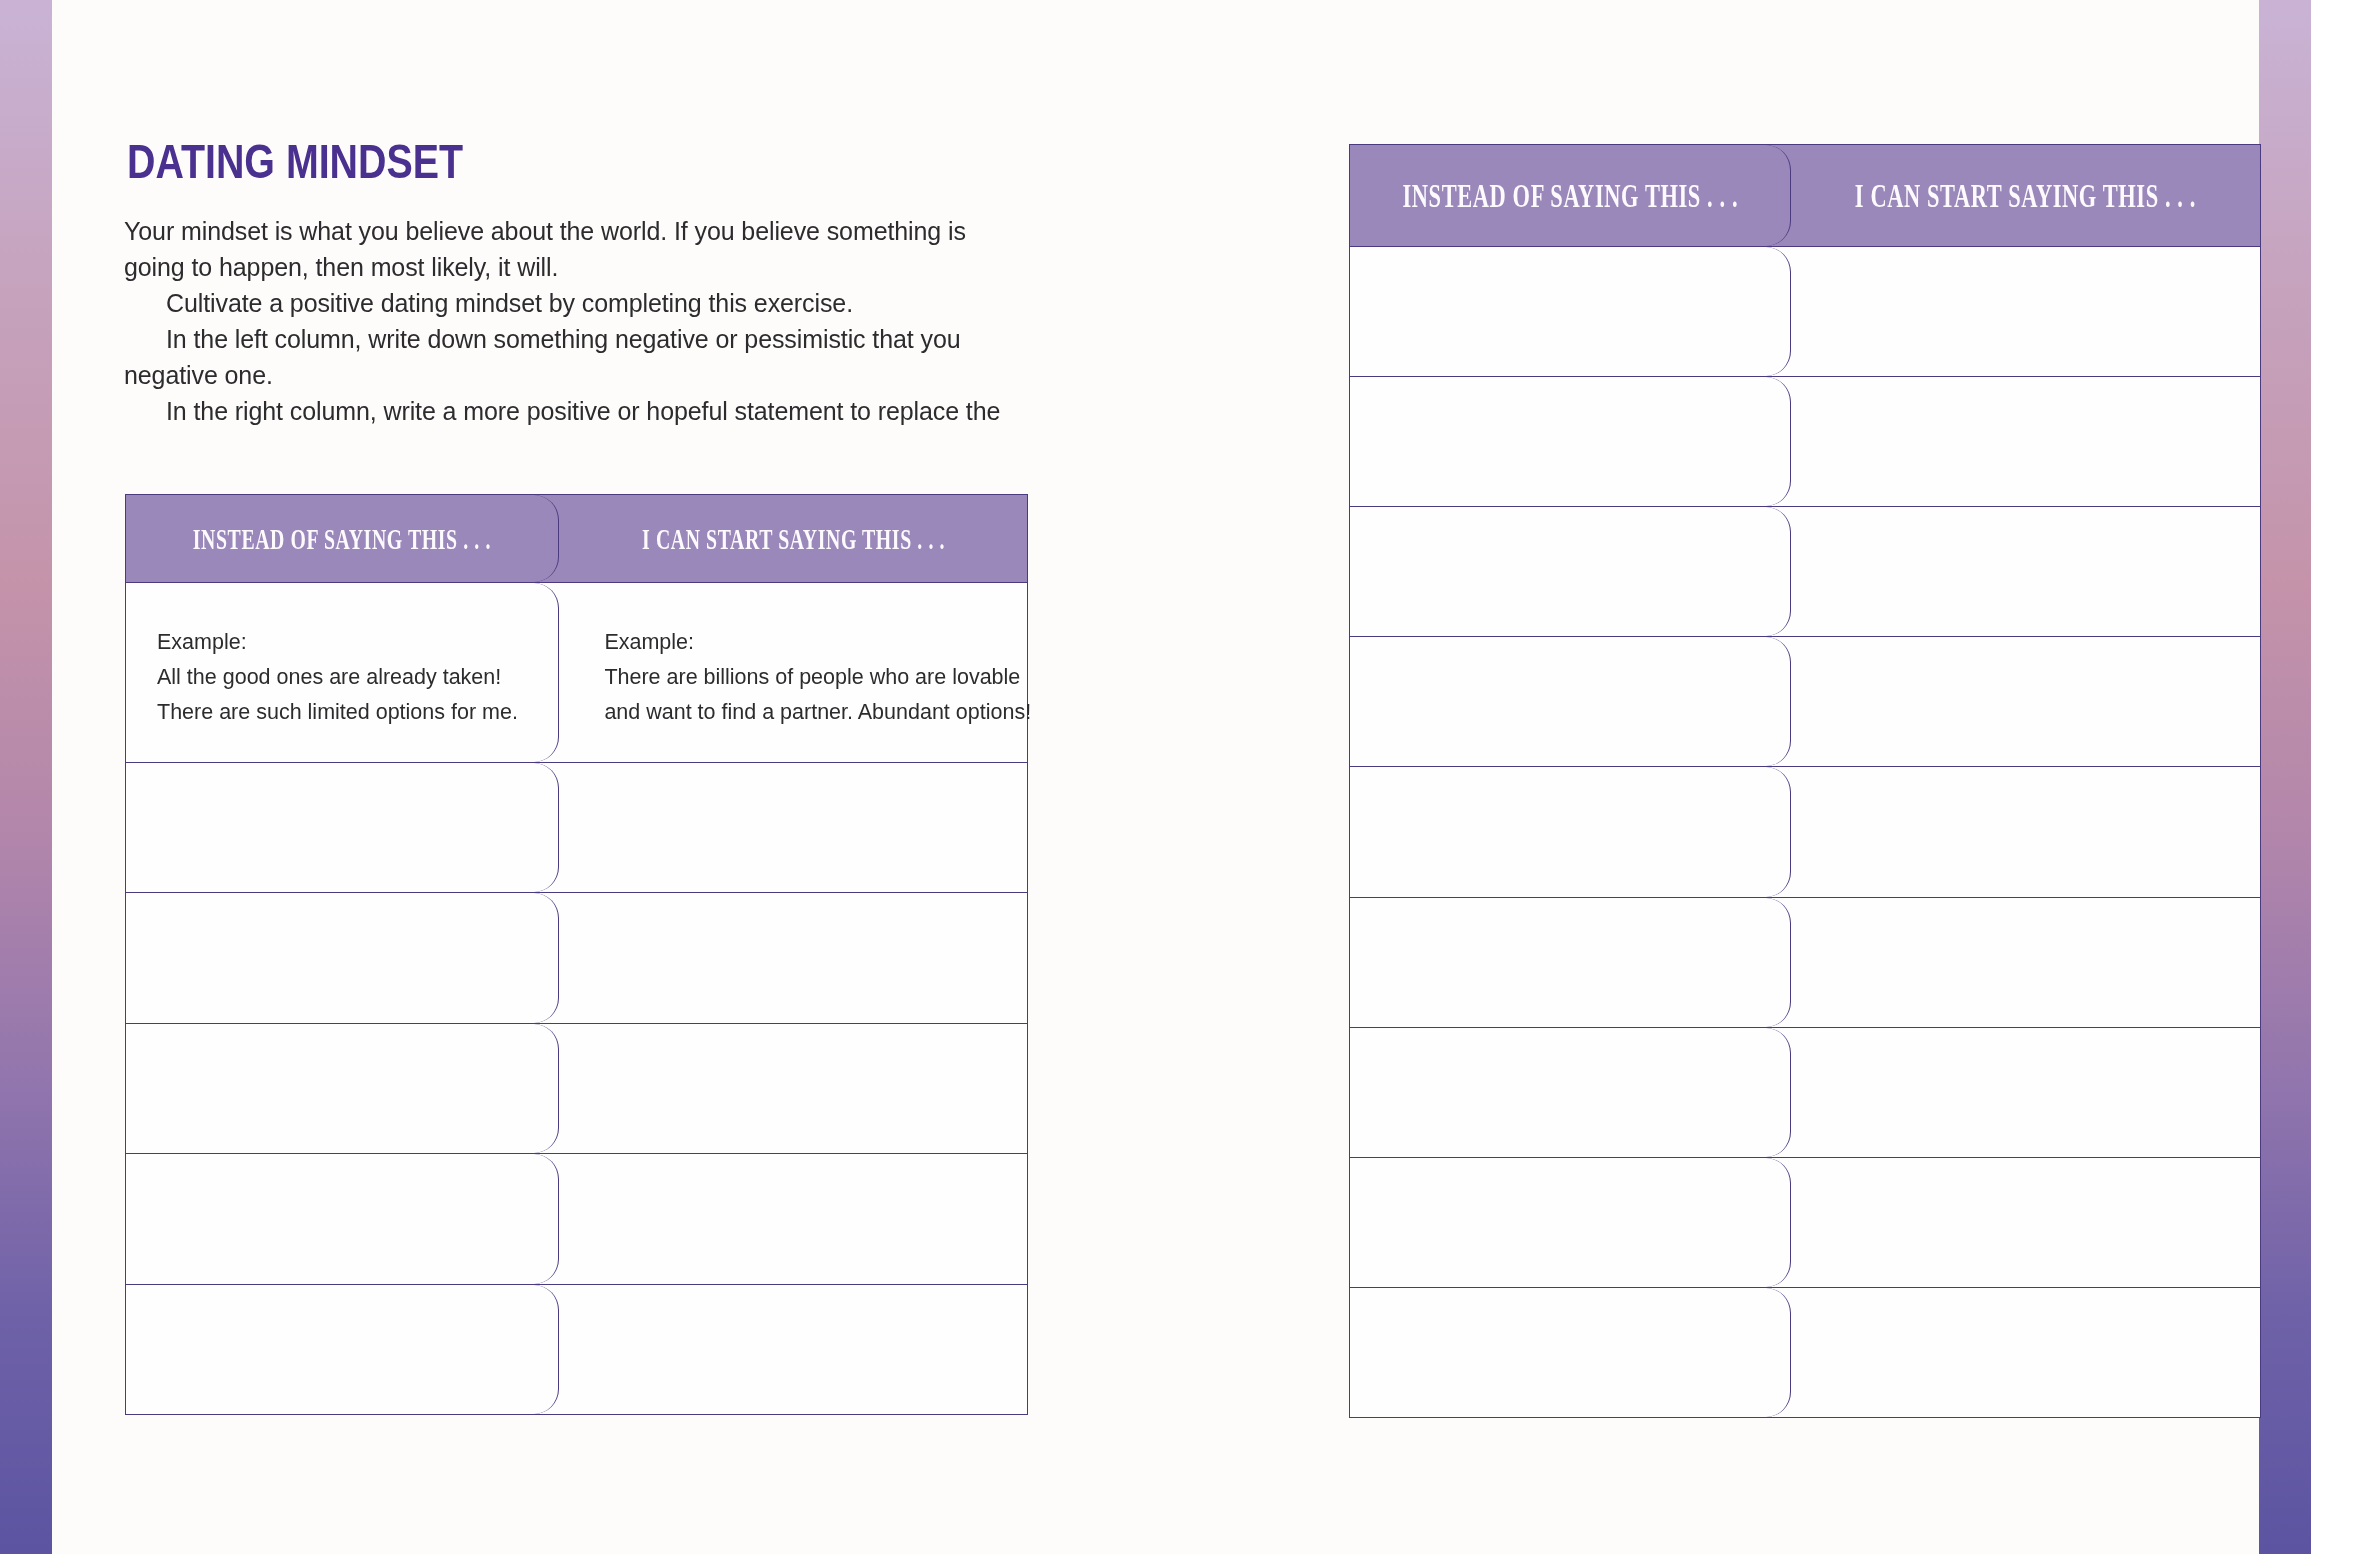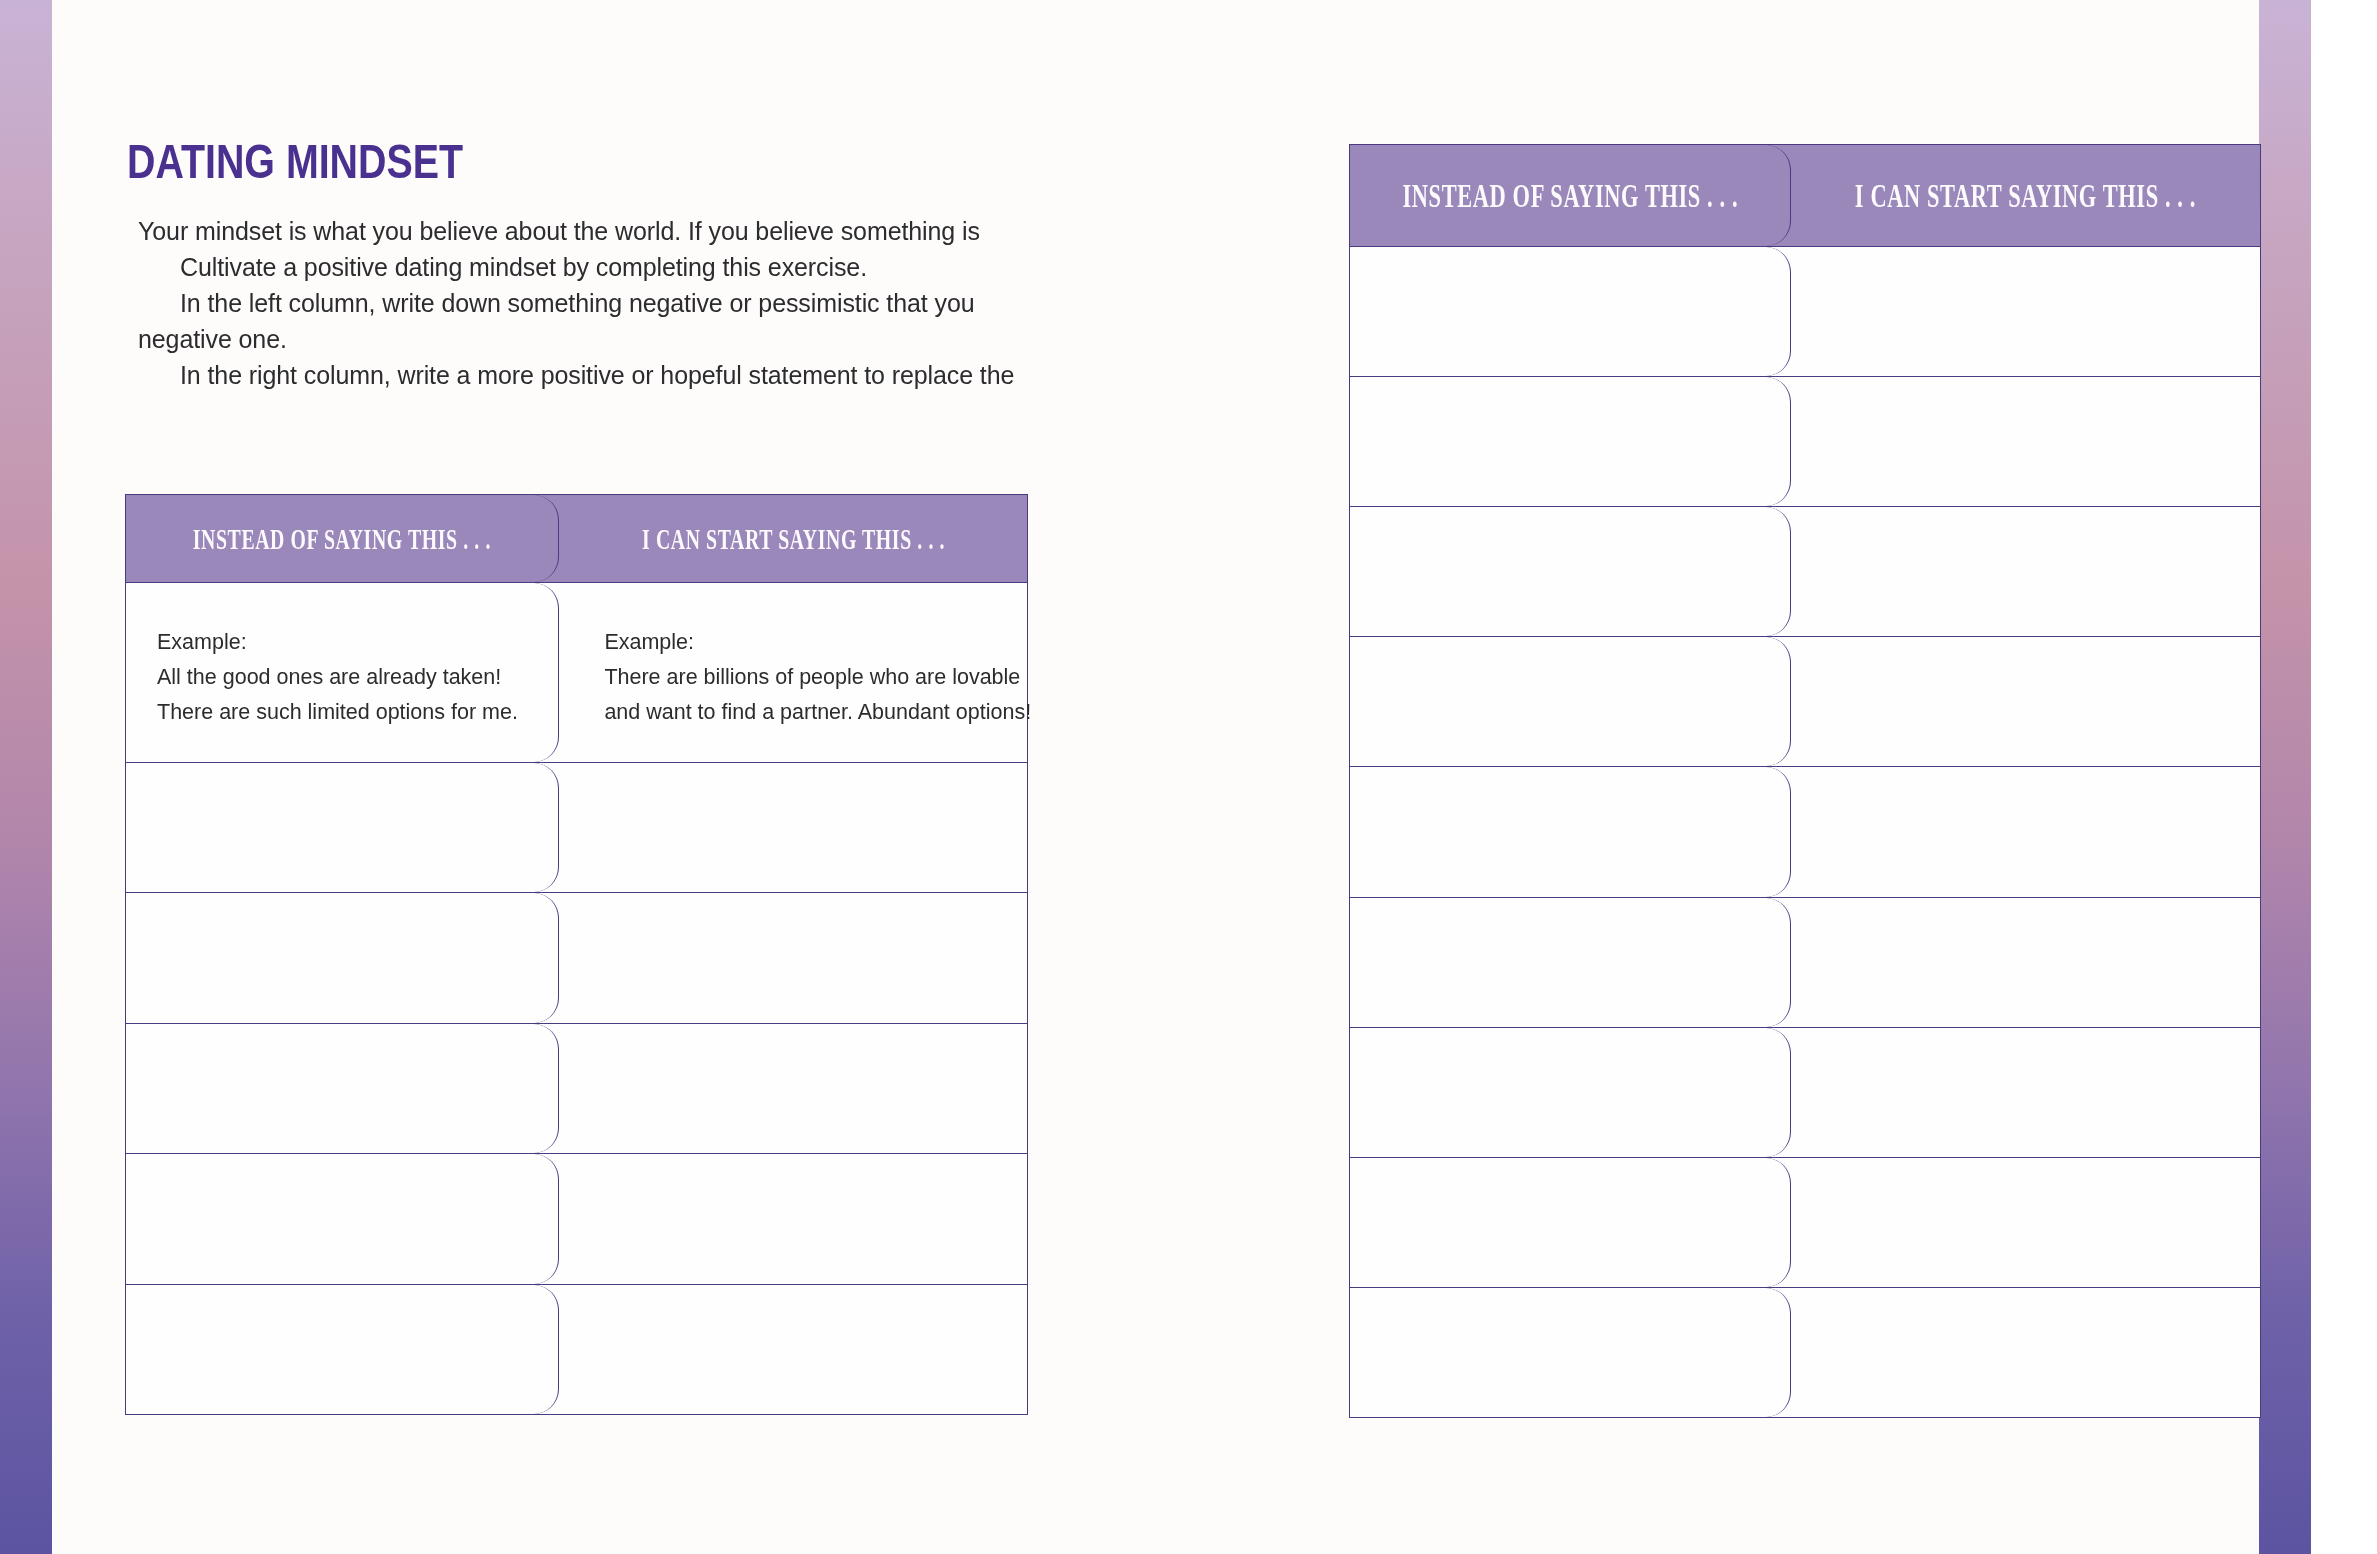--- a/index.html
+++ b/index.html
@@ -27,21 +27,21 @@
     margin: 0;
     font-family: "Liberation Sans", sans-serif;
     font-weight: bold;
     font-size: 48px;
     color: var(--title-color, #4a3190);
     transform: scaleX(0.82);
     transform-origin: left center;
     white-space: nowrap;
   }
 
-  .intro { position: absolute; left: 138px; top: 213px; }
+  .intro { position: absolute; left: 124px; top: 213px; }
   .intro .line {
     font-size: 25px;
     line-height: 36px;
     letter-spacing: -0.1px;
     color: var(--body-text, #2c2c2e);
     white-space: nowrap;
   }
   .intro .line.indent { padding-left: 42px; }
 
   .wtable {
@@ -95,20 +95,21 @@
 
 <div class="canvas" style="--title-color: #4a3190; --body-text: #2c2c2e; --header-bg: #9b88ba; --header-text: #fcfafd; --border-color: #4a3a80; --page-bg: #fdfcfb;">
 
   <div class="edge left" style="background: linear-gradient(rgb(201, 179, 213) 0%, rgb(198, 163, 190) 18%, rgb(196, 147, 170) 38%, rgb(178, 134, 171) 54%, rgb(145, 117, 173) 70%, rgb(110, 97, 168) 85%, rgb(92, 84, 161) 100%);"></div>
   <div class="edge right" style="background: linear-gradient(rgb(201, 179, 213) 0%, rgb(198, 163, 190) 18%, rgb(196, 147, 170) 38%, rgb(178, 134, 171) 54%, rgb(145, 117, 173) 70%, rgb(110, 97, 168) 85%, rgb(92, 84, 161) 100%);"></div>
 
   <h1 class="title">DATING MINDSET</h1>
 
   <div class="intro" id="intro">
       <div class="line">Your mindset is what you believe about the world. If you believe something is</div>
+      <div class="line">going to happen, then most likely, it will.</div>
       <div class="line indent">Cultivate a positive dating mindset by completing this exercise.</div>
       <div class="line indent">In the left column, write down something negative or pessimistic that you</div>
       <div class="line">negative one.</div>
       <div class="line indent">In the right column, write a more positive or hopeful statement to replace the</div>
     </div>
 
   <div class="wtable left-table" id="left-table">
     <div class="trow thead">
       <div class="cell c1 th">
         <span class="th-text">INSTEAD OF SAYING THIS . . .</span>

